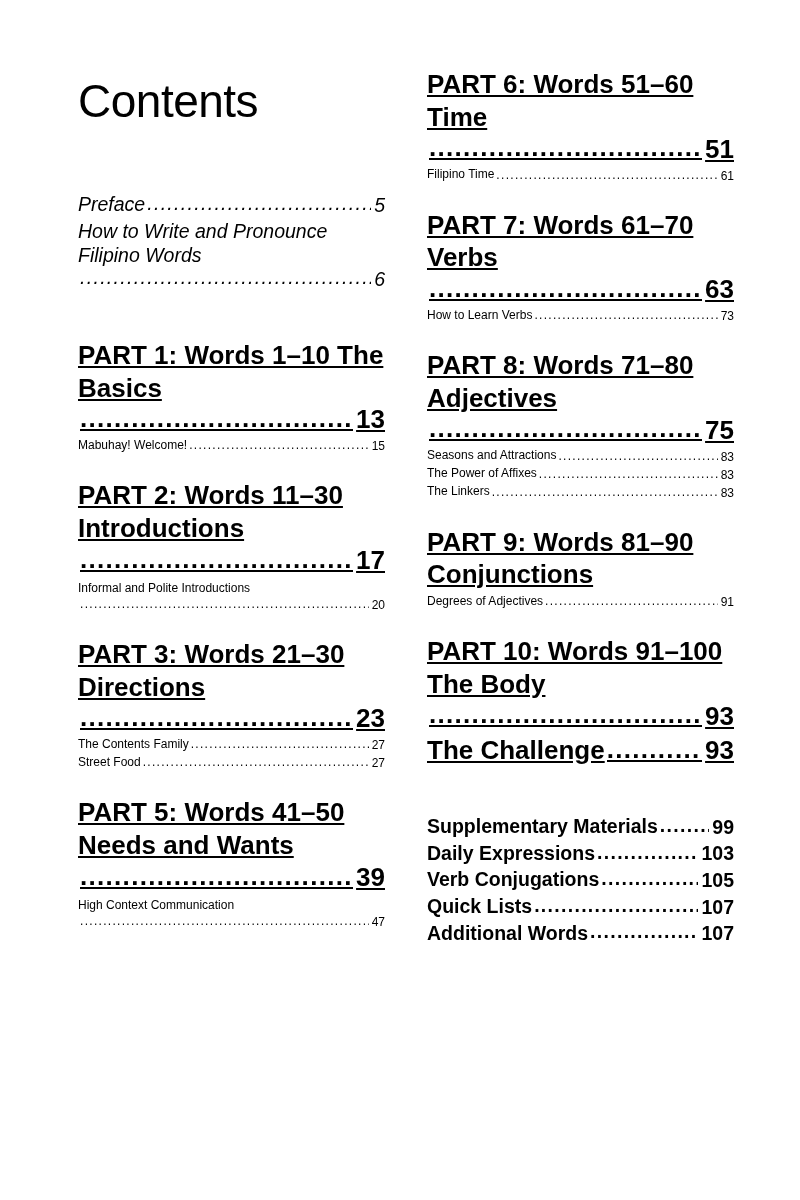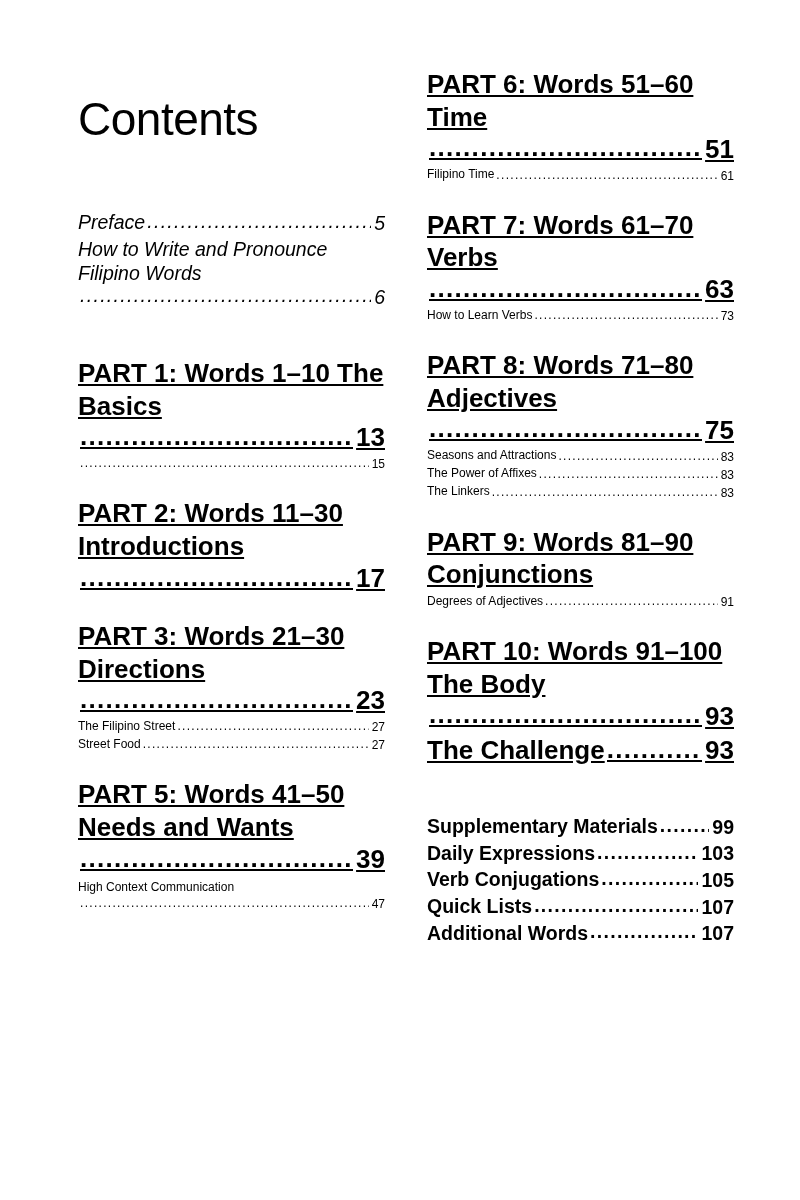--- a/index.html
+++ b/index.html
@@ -145,45 +145,53 @@
 
       <div class="group">
         <div class="entry part wrap">
           <span class="label">PART 1: Words 1–10 The Basics</span>
           <span class="tail">
             <span class="leader"></span>
             <span class="pg">13</span>
           </span>
         </div>
         <div class="entry sub">
+          <span class="label">Mabuhay! Welcome!</span>
           <span class="leader"></span>
           <span class="pg">15</span>
         </div>
       </div>
 
       <div class="group">
         <div class="entry part wrap">
           <span class="label">PART 2: Words 11–30 Introductions</span>
           <span class="tail">
             <span class="leader"></span>
             <span class="pg">17</span>
           </span>
         </div>
+        <div class="entry sub wrap">
+          <span class="label">Informal and Polite Introductions</span>
+          <span class="tail">
+            <span class="leader"></span>
+            <span class="pg">20</span>
+          </span>
+        </div>
       </div>
 
       <div class="group">
         <div class="entry part wrap">
           <span class="label">PART 3: Words 21–30 Directions</span>
           <span class="tail">
             <span class="leader"></span>
             <span class="pg">23</span>
           </span>
         </div>
         <div class="entry sub">
-          <span class="label">The Filipino Street</span>
+          <span class="label">The Contents Family</span>
           <span class="leader"></span>
           <span class="pg">27</span>
         </div>
         <div class="entry sub">
           <span class="label">Street Food</span>
           <span class="leader"></span>
           <span class="pg">27</span>
         </div>
       </div>
 

